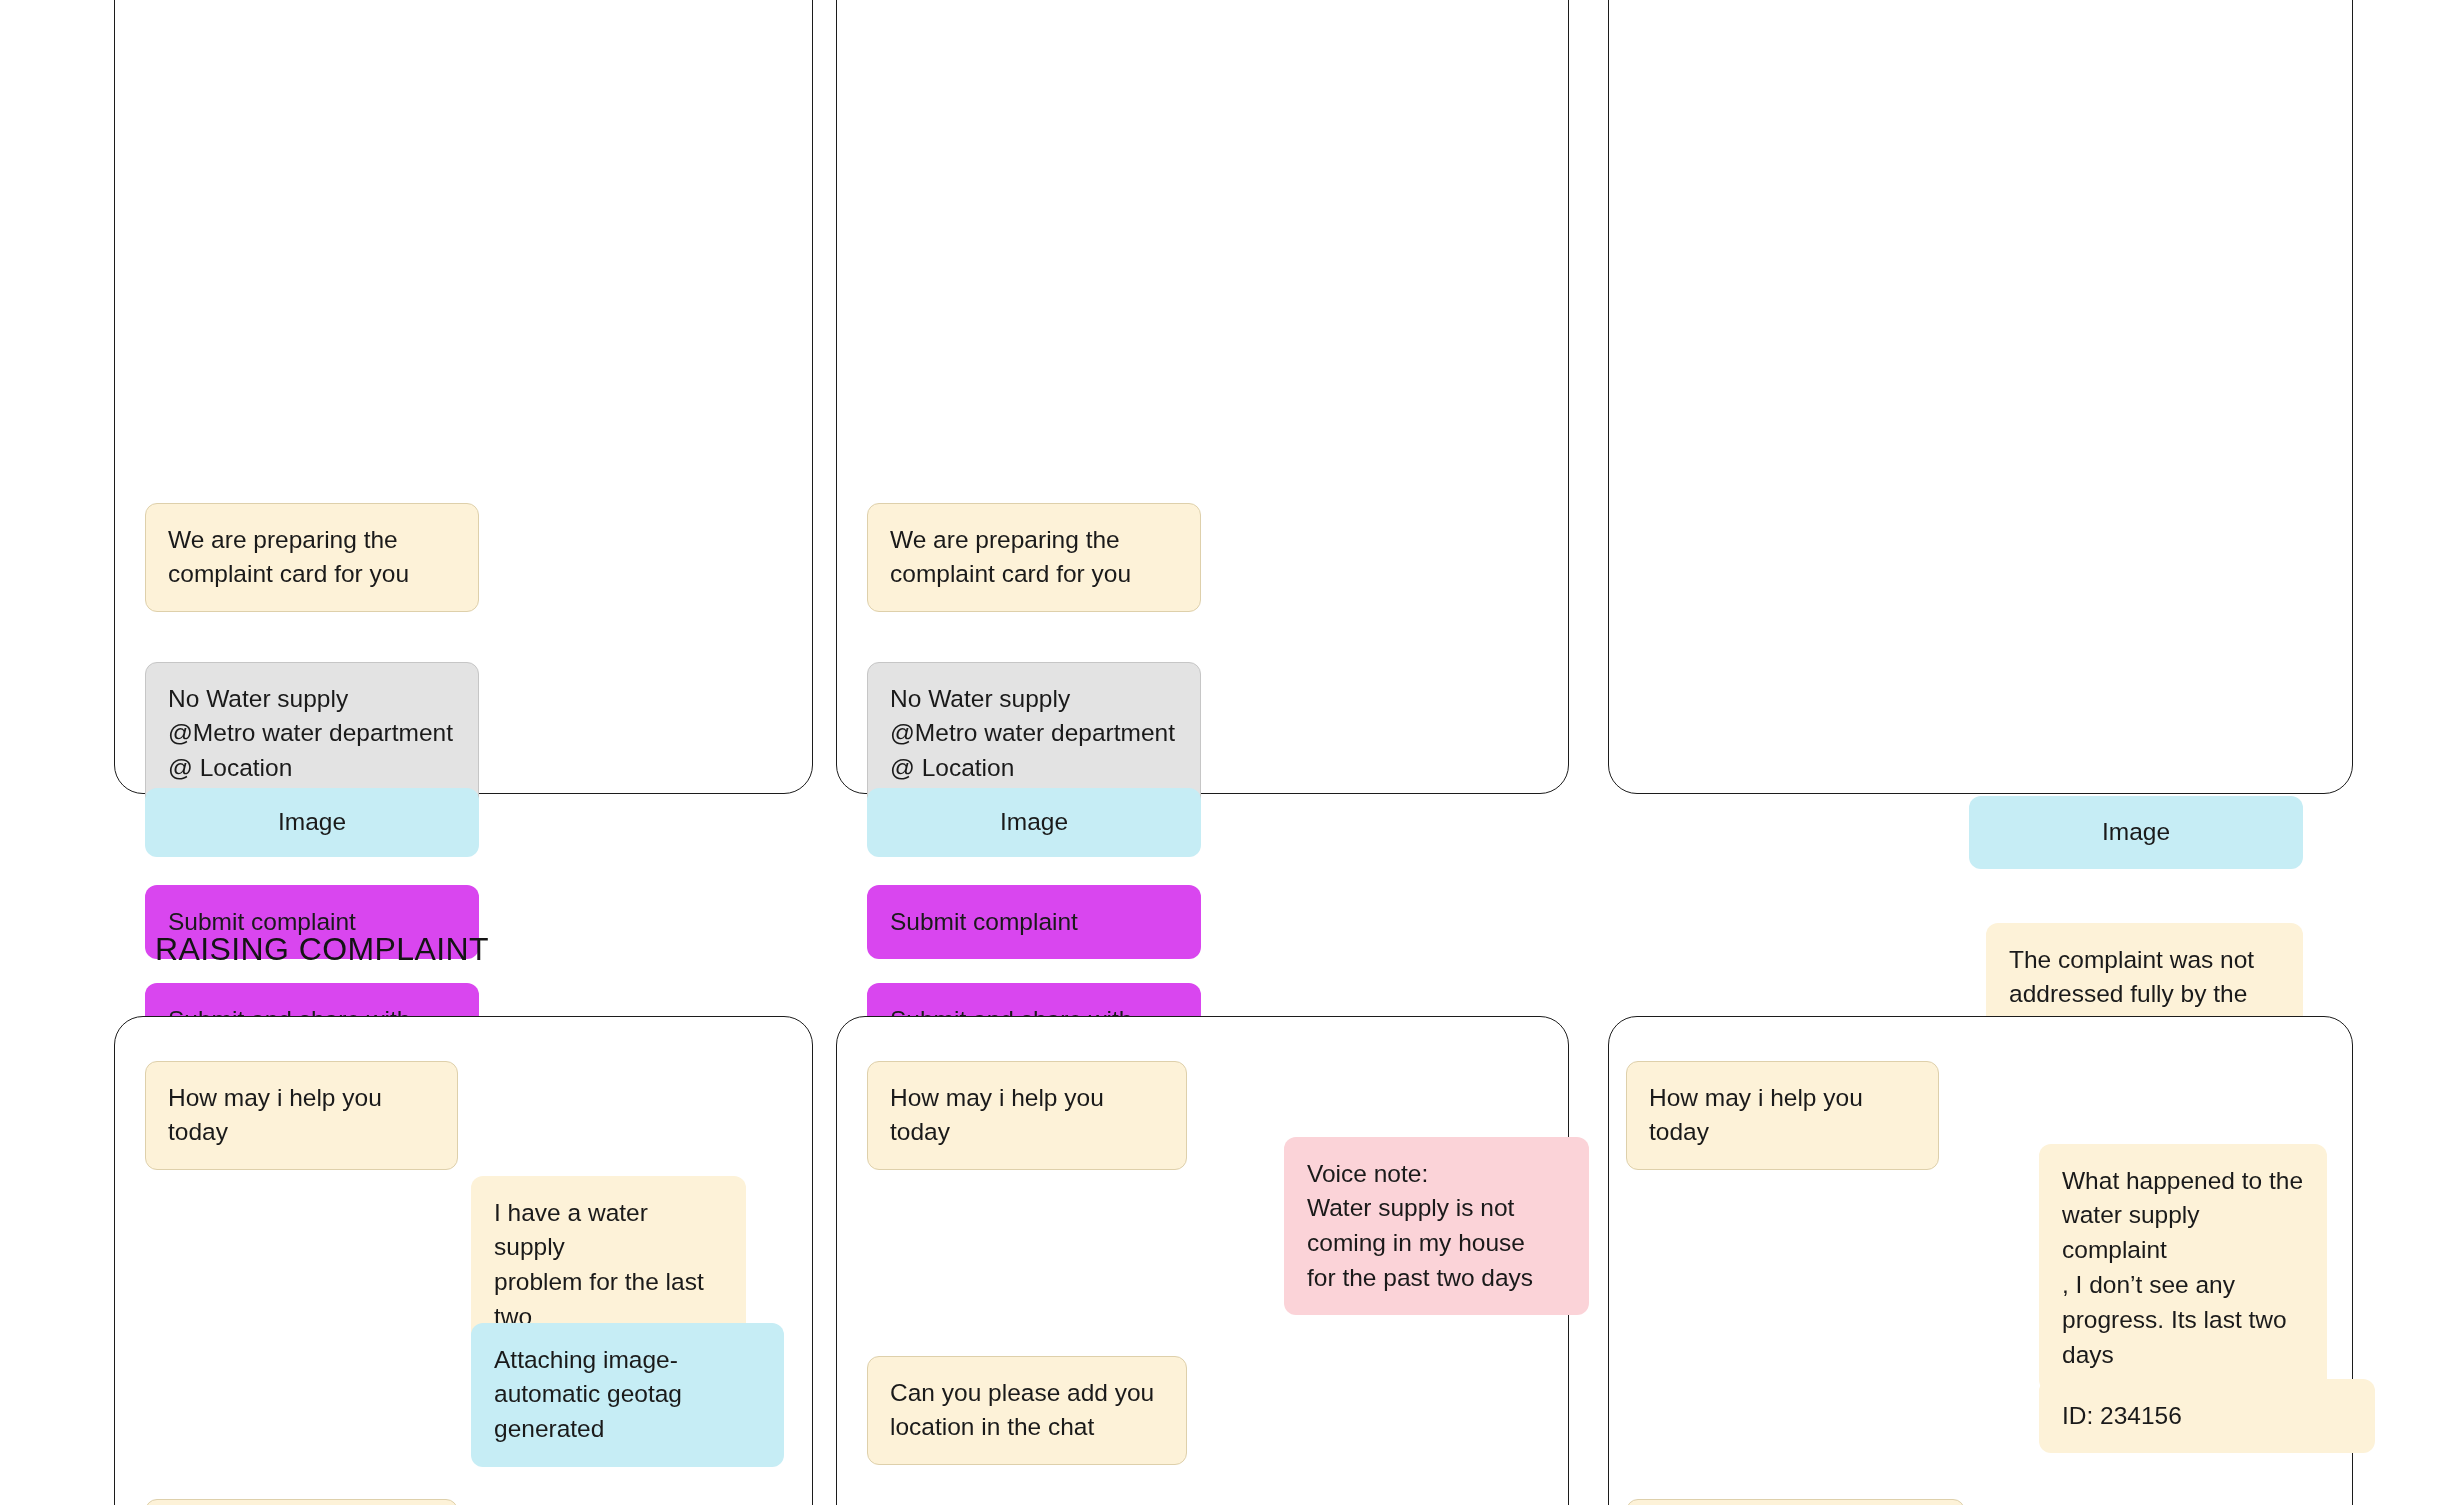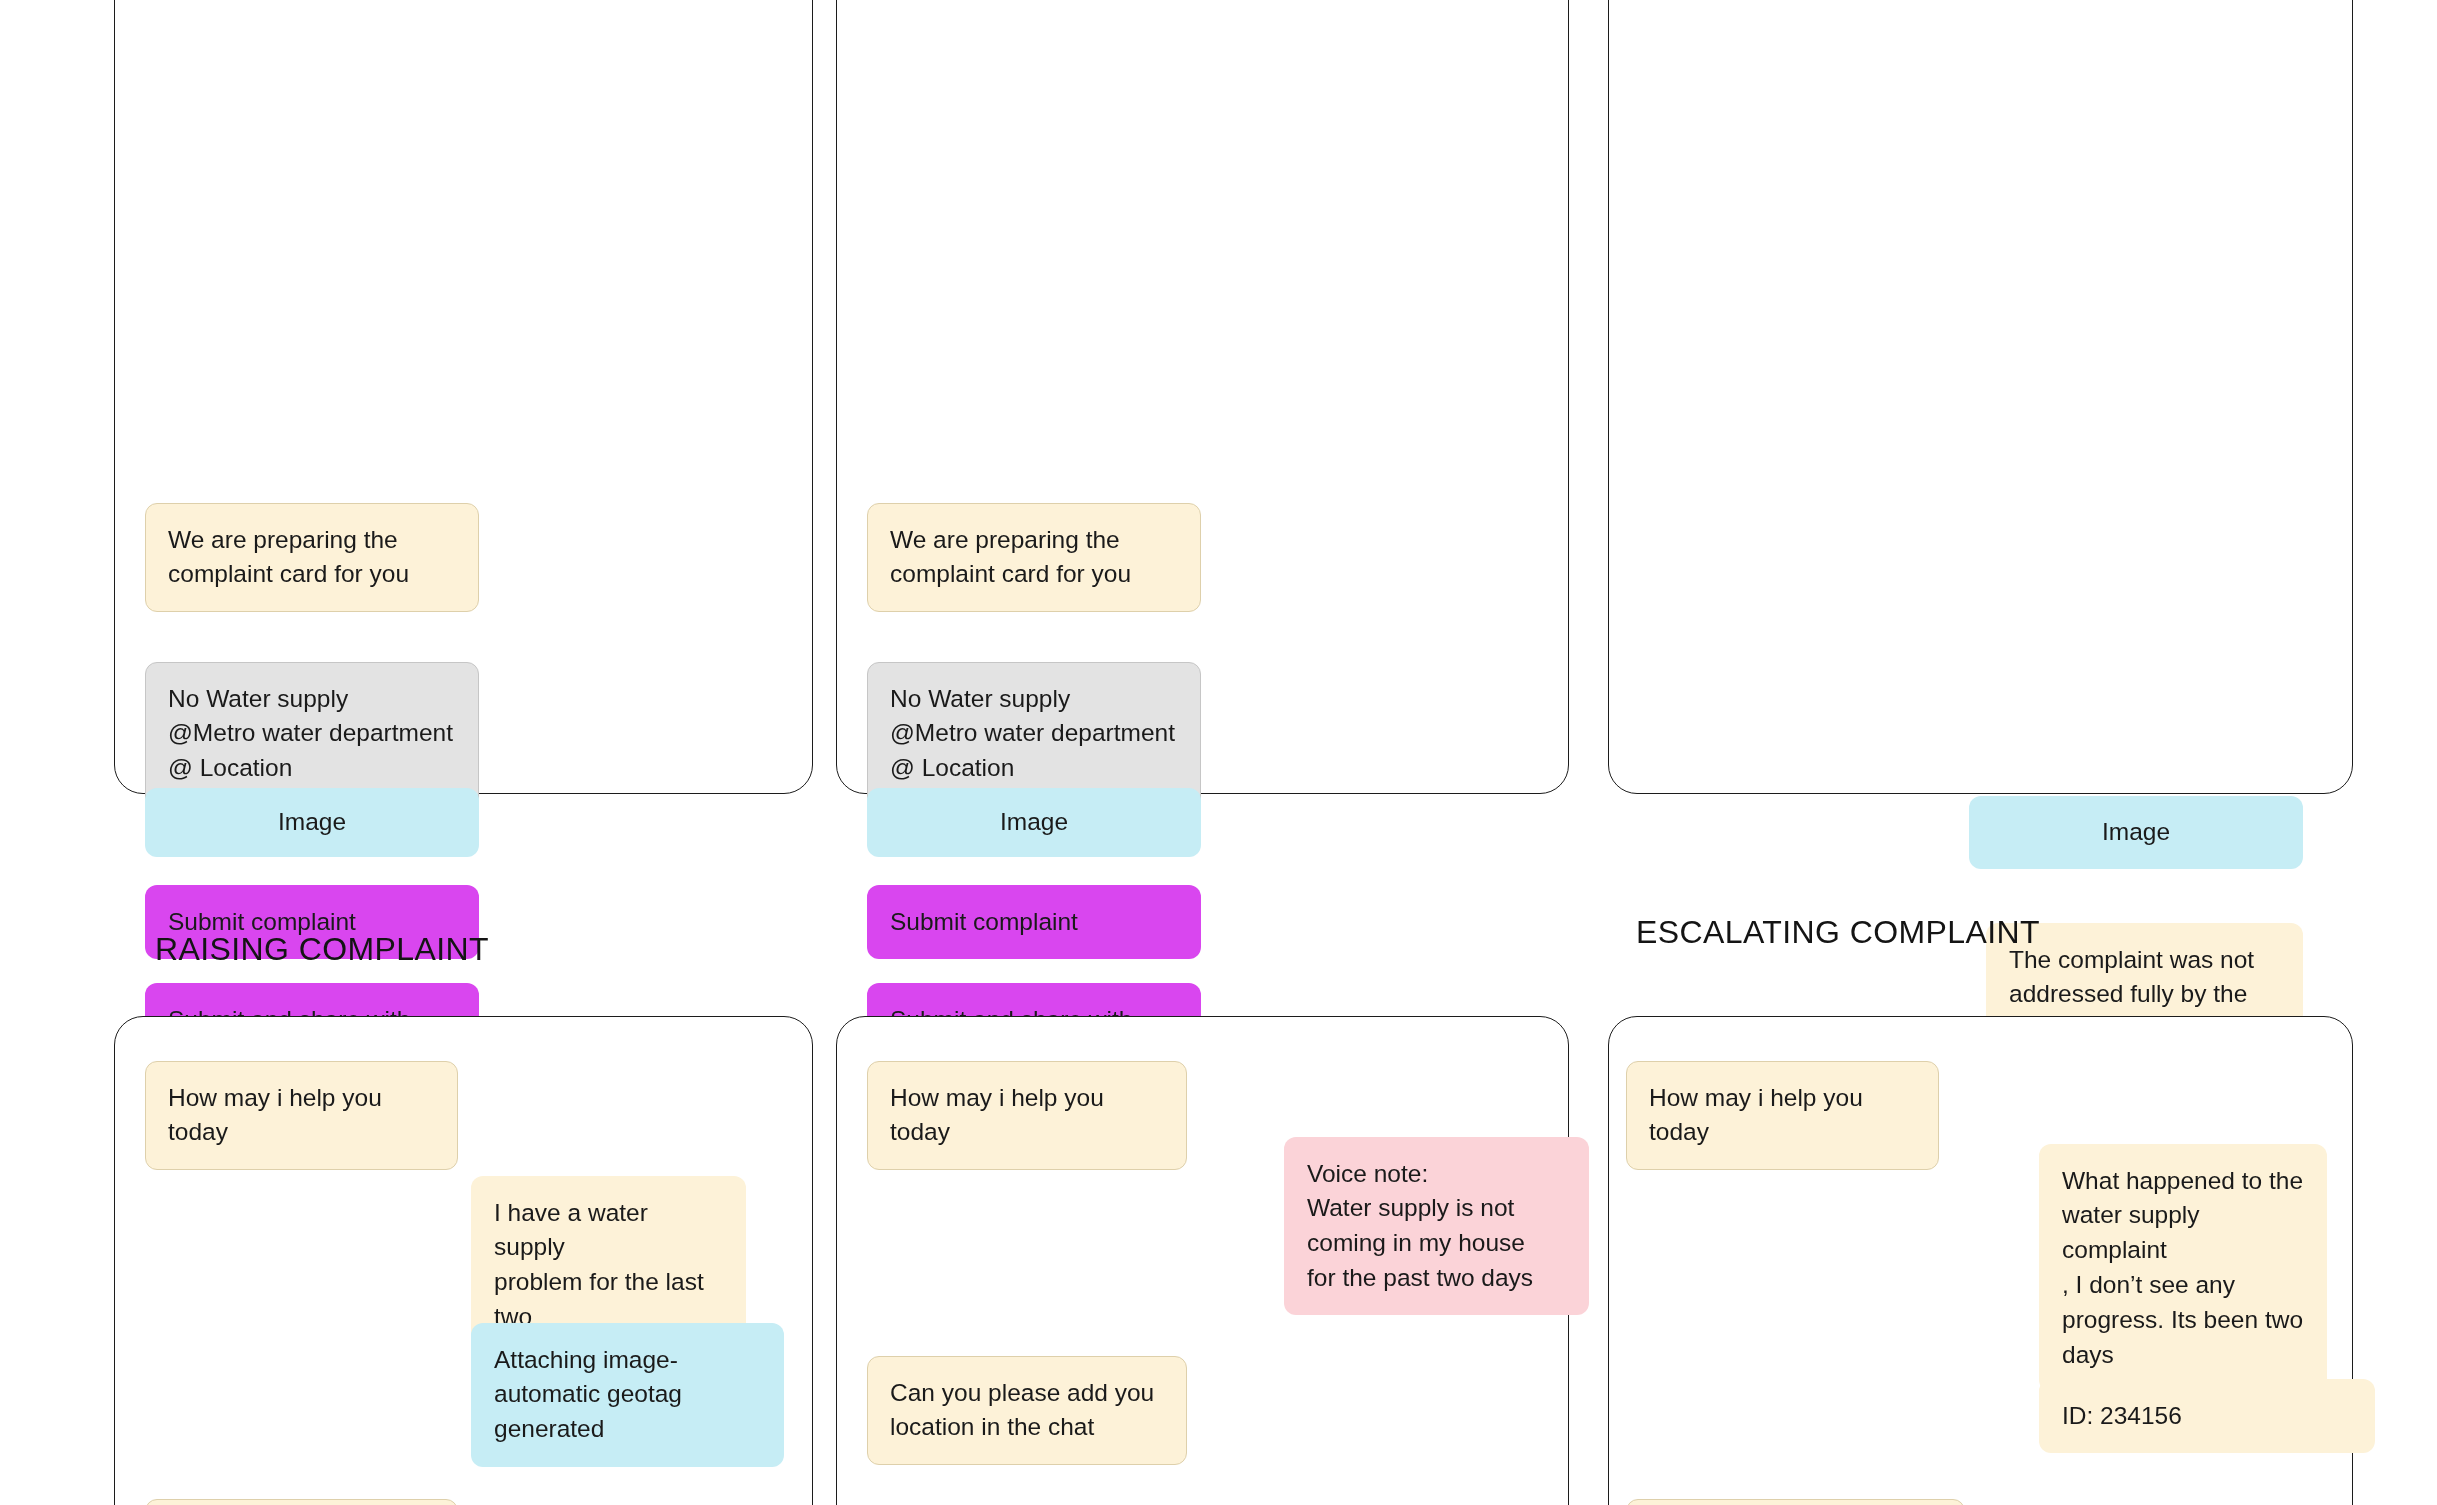--- a/index.html
+++ b/index.html
@@ -116,21 +116,20 @@
       <div class="bubble b-gray" style="left:17px; top:1822px; width:356px;">No Water supply
 @Metro water department
 @ Location
 Time</div>
       <div class="bubble b-cream" style="left:17px; top:2025px; width:356px;">The complaint has been made
 high priority</div>
     </div>
   </div>
 
   <div class="section-heading" style="left:155px; top:931px;">RAISING COMPLAINT</div>
-  <div class="section-heading" style="left:1636px; top:914px;">ESCALATING COMPLAINT</div>
 
   <div class="card bottom col1">
     <div class="bubbles">
       <div class="bubble b-cream" style="left:30px; top:44px; width:313px;">How may i help you today</div>
       <div class="bubble b-cream-nb" style="left:356px; top:152px; width:275px;margin-top:7px;">I have a water supply
 problem for the last two
 days.</div>
       <div class="bubble b-cyan" style="left:356px; top:306px; width:313px;">Attaching image-
 automatic geotag
 generated</div>
@@ -150,21 +149,21 @@
       <div class="bubble b-gray" style="left:513px; top:474px; width:188px;">Location</div>
     </div>
   </div>
 
   <div class="card bottom col3">
     <div class="bubbles">
       <div class="bubble b-cream" style="left:17px; top:44px; width:313px;">How may i help you today</div>
       <div class="bubble b-cream-nb" style="left:430px; top:127px; width:288px;">What happened to the
 water supply complaint
 , I don’t see any
-progress. Its been two
+progress. Its last two
 days</div>
       <div class="bubble b-cream-nb" style="left:430px; top:362px; width:336px;">ID: 234156</div>
       <div class="bubble b-cream" style="left:17px; top:482px; width:339px;">Give me two minutes , I will</div>
     </div>
   </div>
 
 </div>
 
 
 </body></html>

